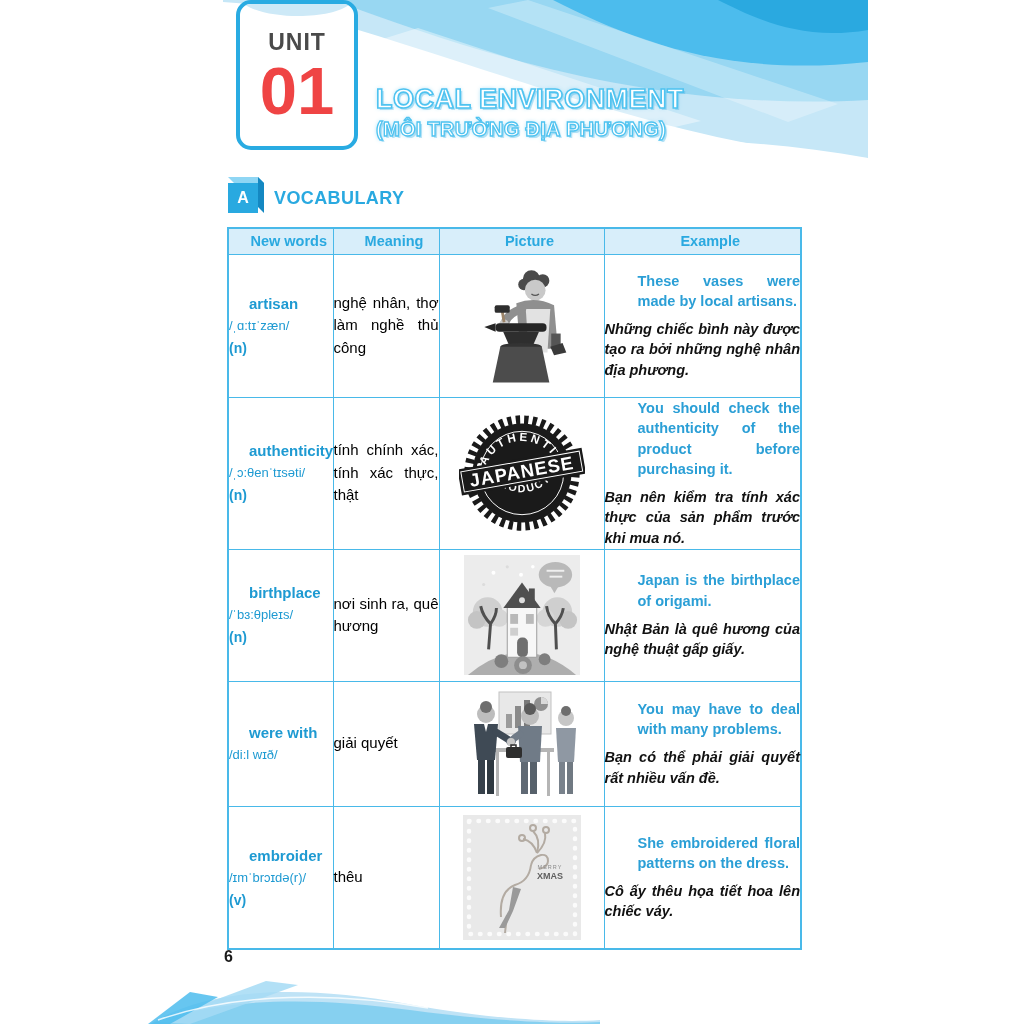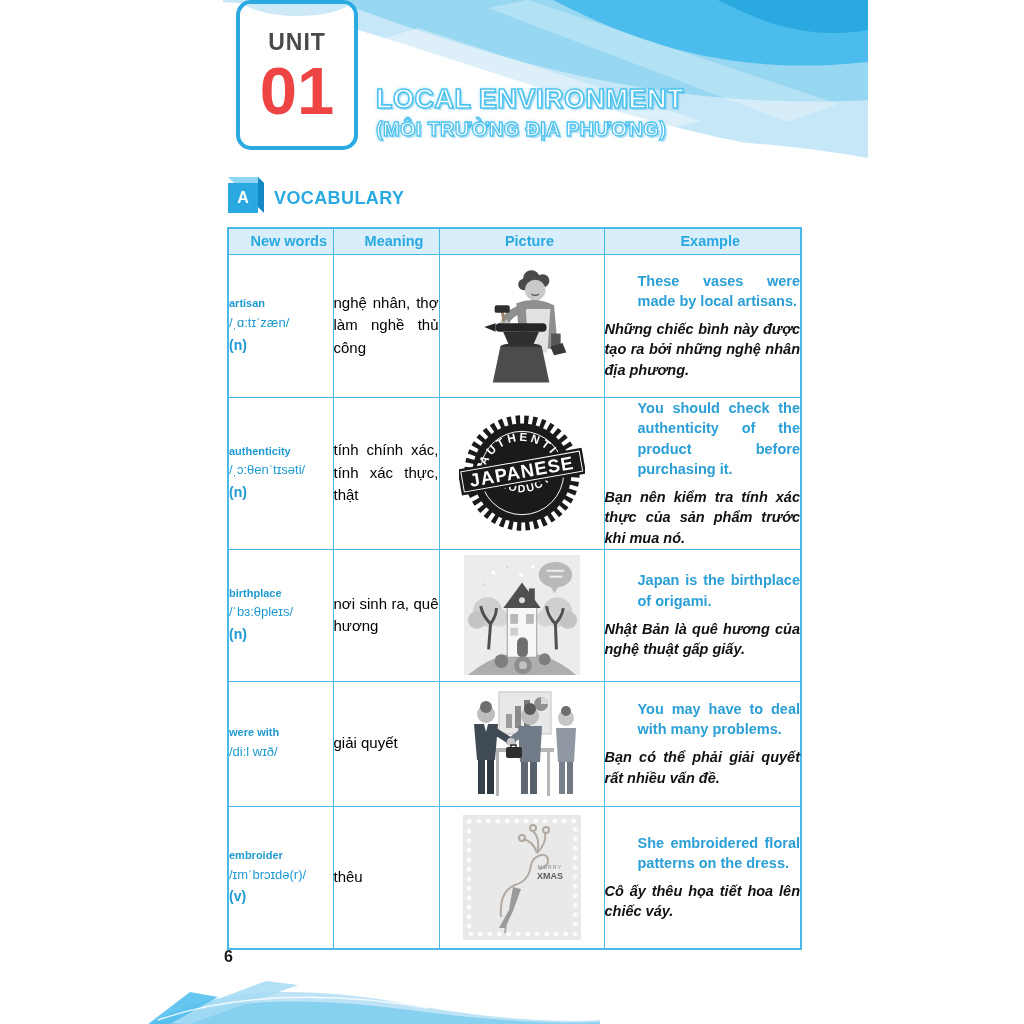--- a/index.html
+++ b/index.html
@@ -54,21 +54,21 @@
   table.vocab col.c3{width:165px}
   table.vocab col.c4{width:197px}
   table.vocab th, table.vocab td{border:1.6px solid #49b9e9;vertical-align:middle;padding:0;}
   table.vocab{border:2px solid #49b9e9;}
   tr.hrow{height:26px;}
   tr.hrow th{background:#d8eefa;color:#2aa9e0;font-size:14.5px;font-weight:bold;padding-left:16px;}
   tr.r1,tr.r2,tr.r5{height:143px;}
   tr.r3{height:132px;}
   tr.r4{height:125px;}
   td.word-cell{padding:6px 3px 6px 8px;color:#1e9ad2;line-height:1.6;}
-  .w-word{font-size:11px;font-weight:bold;}
+  .w-word{font-size:15px;font-weight:bold;padding-left:20px;}
   .w-phon{font-size:13px;}
   .w-pos{font-size:14px;font-weight:bold;}
   td.meaning-cell{padding:6px 8px;font-size:15px;color:#000000;line-height:1.5;text-align:justify;}
   td.pic-cell{text-align:center;}
   .pic-wrap{display:flex;align-items:center;justify-content:center;height:100%;}
   td.ex-cell{padding:8px 10px;line-height:1.42;}
   .ex-en{font-size:14.5px;color:#2b9fd6;font-weight:bold;text-align:justify;margin:0 0 7px 0;padding-left:33px;}
   .ex-vi{font-size:14.5px;color:#111;font-weight:bold;font-style:italic;text-align:justify;margin:0;}
   
   .page-num{position:absolute;left:224px;top:948px;font-size:16px;font-weight:bold;color:#1a1a1a;}

